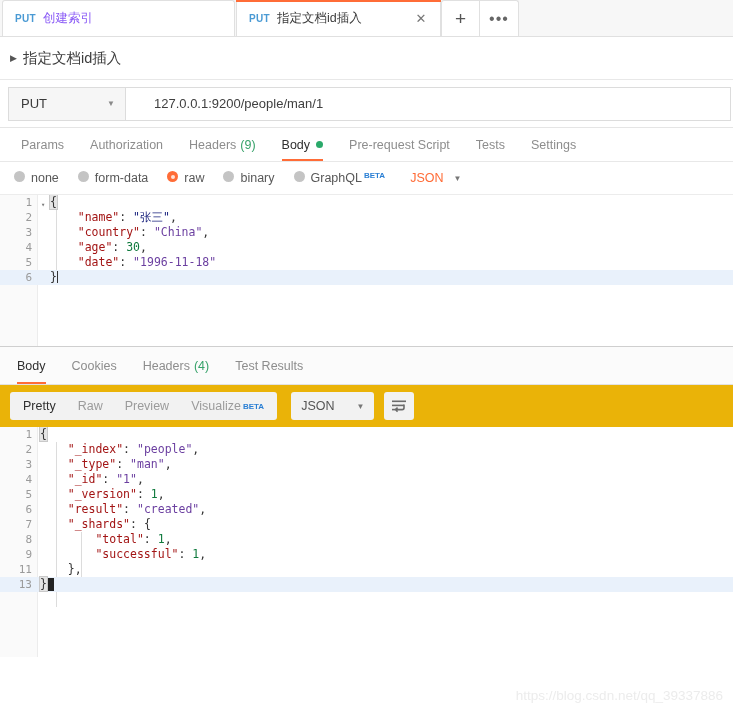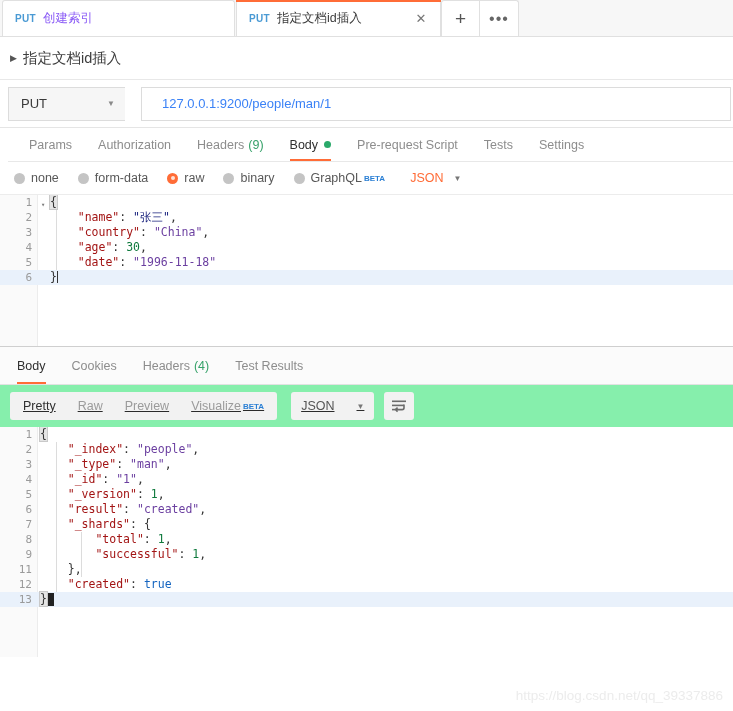--- a/index.html
+++ b/index.html
@@ -113,36 +113,34 @@
     font-size:13px; color:#3a3a3a;
     border-right:none;
     cursor:pointer;
   }
   .method-caret { font-size:8px; color:#8a8a8a; }
   .url-input {
     flex:1; height:34px;
     border:1px solid #dcdcdc;
     background:#fff;
     display:flex; align-items:center;
-    padding-left:20px;
-    font-size:13px; color:#3b82f6;
+    padding-left:28px;
+    font-size:13px; color:#404040;
     min-width:0;
     overflow:hidden;
     white-space:nowrap;
-    margin-left:16px;
   }
 
   
   .req-sections {
     height: 34px;
     display:flex; align-items:stretch;
     padding-left: 8px;
     background:#fff;
     border-bottom:1px solid #e8e8e8;
-    margin-left:8px;
   }
   .sec-tab {
     display:flex; align-items:center;
     padding: 0 13px;
     font-size: 12.5px;
     color:#8d8d8d;
     position:relative;
     cursor:pointer;
     white-space:nowrap;
   }
@@ -160,21 +158,21 @@
 
   
   .bodytypes {
     height: 33px;
     display:flex; align-items:center;
     padding-left: 14px;
     background:#fff;
     border-bottom:1px solid #ececec;
   }
   .radio-item {
-    display:flex; align-items:center;
+    display:flex; 
     margin-right: 19px;
     font-size:12.5px; color:#585858;
     cursor:pointer;
     white-space:nowrap;
   }
   .radio-dot {
     width:11px;height:11px;border-radius:50%;
     background:#c4c4c4;
     margin-right:6px; flex:none;
     position:relative;
@@ -264,22 +262,21 @@
   .resp-tab.active { color:#2f2f2f; }
   .resp-tab.active::after {
     content:""; position:absolute; left:13px; right:13px; bottom:0; height:2.5px;
     background:#ff6c37;
   }
 
   .resp-toolbar {
     height: 42px;
     display:flex; align-items:center;
     padding-left: 10px;
-    background:#86efac;
-    text-decoration:underline;
+    background:#eab308;
   }
   .seg-group {
     display:flex; align-items:center;
     background:#f2f2f2; border-radius:3px;
     height:28px; padding: 0 2px;
   }
   .seg {
     padding: 0 11px; height:28px;
     display:flex; align-items:center;
     font-size:12.5px; color:#9b9b9b; cursor:pointer; white-space:nowrap;
@@ -514,24 +511,20 @@
         <div class="code-text"><span>        </span><span class="k-key">"total"</span><span class="k-punc">: </span><span class="k-num">1</span><span class="k-punc">,</span></div>
       </div>
       <div class="code-row">
         <div class="gutter">9</div>
         <div class="code-text"><span>        </span><span class="k-key">"successful"</span><span class="k-punc">: </span><span class="k-num">1</span><span class="k-punc">,</span></div>
       </div>
       <div class="code-row">
         <div class="gutter">11</div>
         <div class="code-text"><span>    </span><span class="k-brace">}</span><span class="k-punc">,</span></div>
       </div>
-      <div class="code-row">
-        <div class="gutter">12</div>
-        <div class="code-text"><span>    </span><span class="k-key">"created"</span><span class="k-punc">: </span><span class="k-bool">true</span></div>
-      </div>
       <div class="code-row hl">
         <div class="gutter">13</div>
         <div class="code-text"><span class="k-brace brace-hl">}</span><span class="caret-block"></span></div>
       </div>
     </div>
 </div>
 
 <div class="watermark">https://blog.csdn.net/qq_39337886</div>
 
 </body></html>

